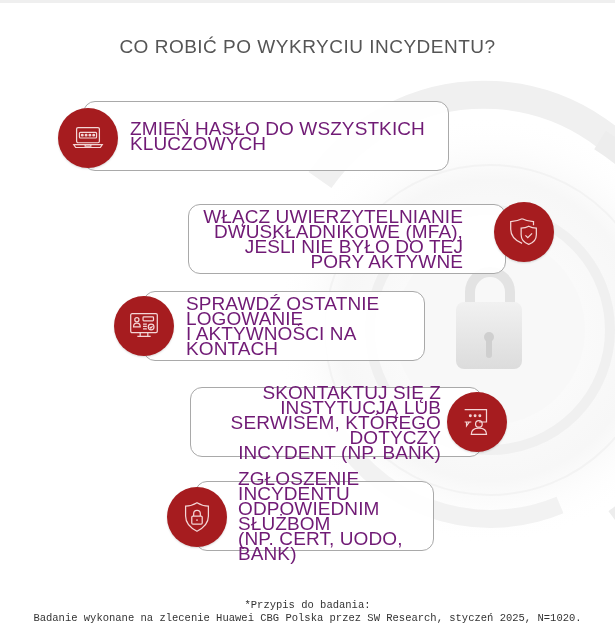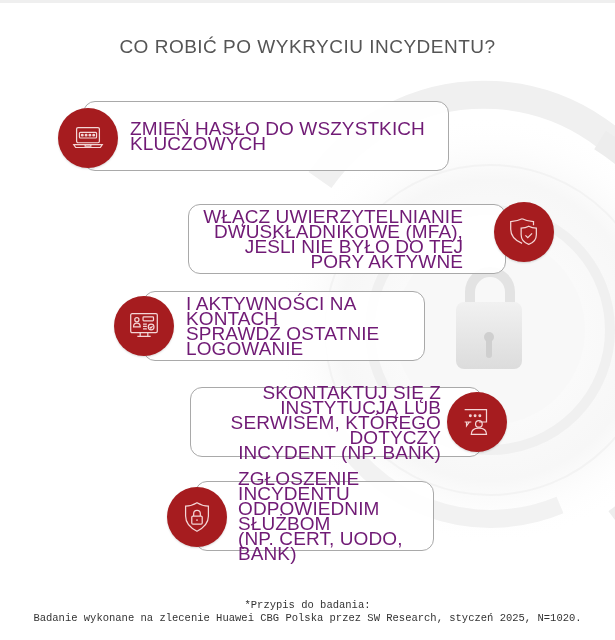--- a/index.html
+++ b/index.html
@@ -99,22 +99,22 @@
   <svg viewBox="0 0 40 40" fill="none" stroke="#f4d6d6" stroke-width="1.3">
     <path d="M18 6 C14 8 10 9 6 9 V17 C6 24 11 29 18 32"></path>
     <path d="M18 6 C22 8 26 9 30 9 V13"></path>
     <path d="M25 14 C22.5 15.5 20 16 17 16 V23 C17 28 20.5 31.5 25 33 C29.5 31.5 33 28 33 23 V16 C30 16 27.5 15.5 25 14 Z"></path>
     <path d="M21.5 23.5 L24 26 L28.5 21.5"></path>
   </svg>
 </div>
 
 <div class="card left" style="left:143px; top:291px; width:282px; padding-left:42px;">
   <div class="txt">
+    <div>SPRAWDŹ OSTATNIE LOGOWANIE</div>
     <div>I AKTYWNOŚCI NA KONTACH</div>
-    <div>SPRAWDŹ OSTATNIE LOGOWANIE</div>
   </div>
 </div>
 <div class="badge" style="left:114px; top:296px;">
   <svg viewBox="0 0 40 40" fill="none" stroke="#f4d6d6" stroke-width="1.3">
     <rect x="6" y="7" width="28" height="20" rx="1.5"></rect>
     <path d="M16 27 V31 M24 27 V31 M13 31 H27"></path>
     <circle cx="12.5" cy="13.5" r="2.2"></circle>
     <path d="M9 21 C9 18 10.5 17 12.5 17 C14.5 17 16 18 16 21 Z"></path>
     <rect x="19" y="10.5" width="11" height="4" rx="0.8"></rect>
     <path d="M19 18 H23 M19 20.5 H23 M19 23 H23"></path>

